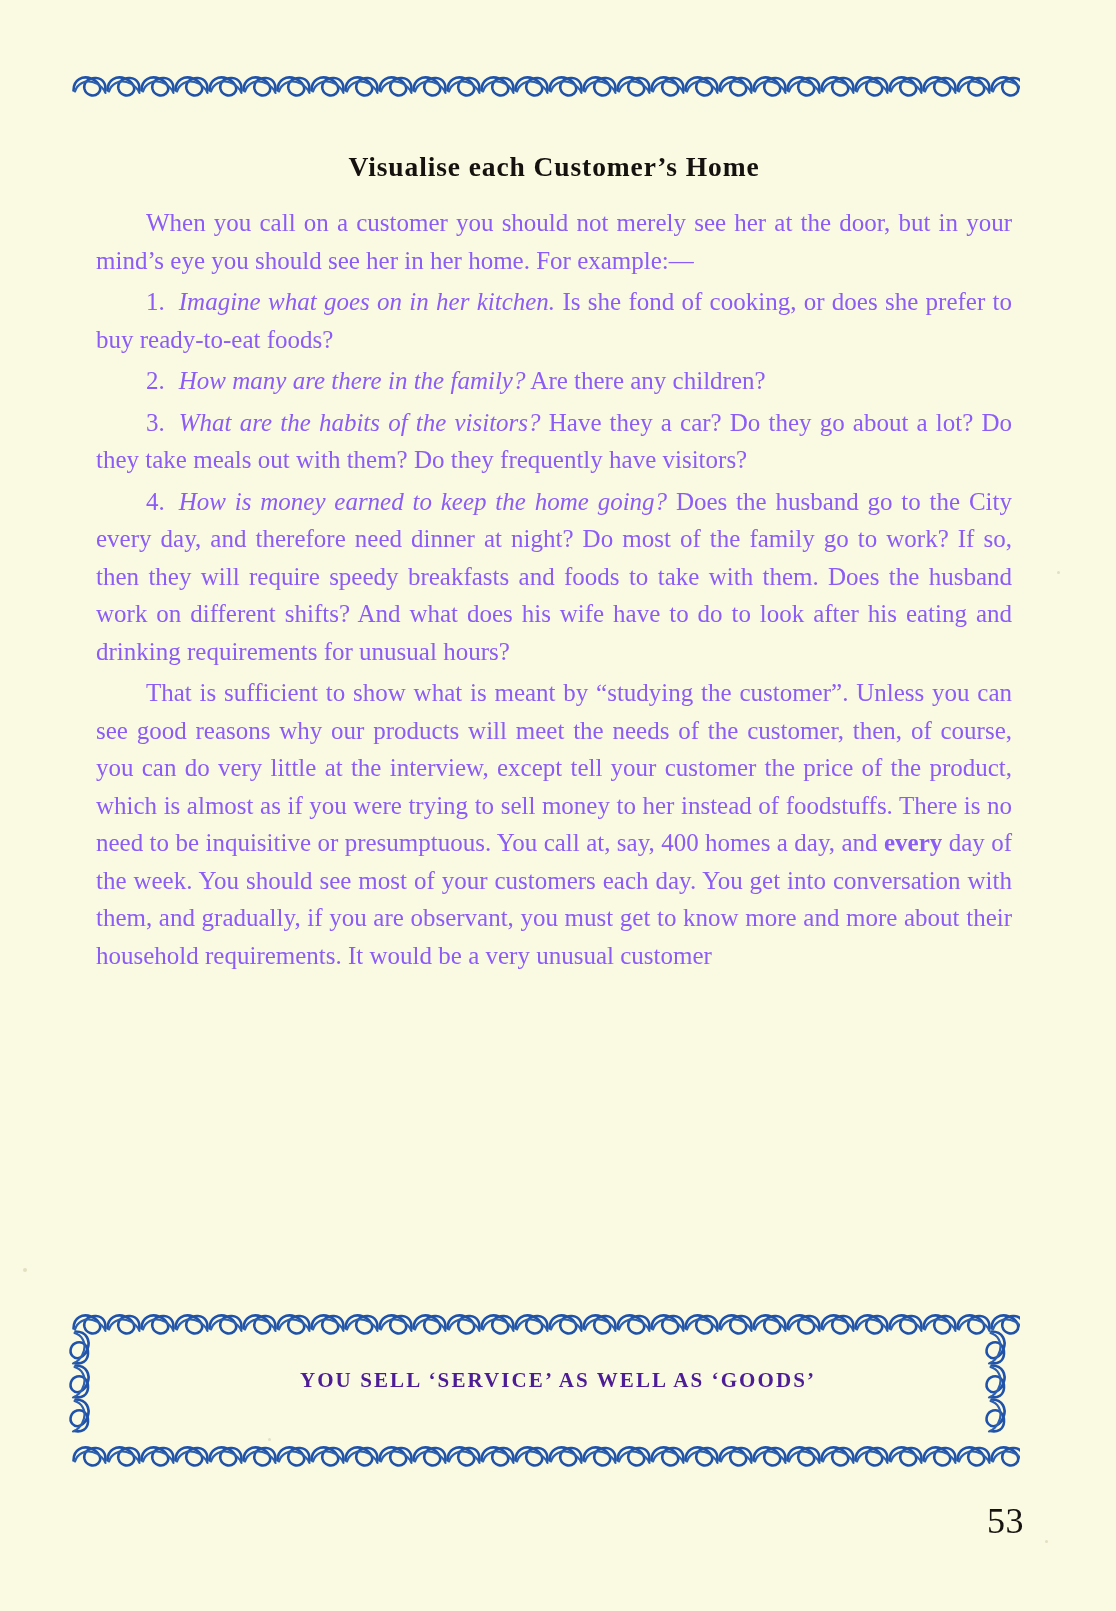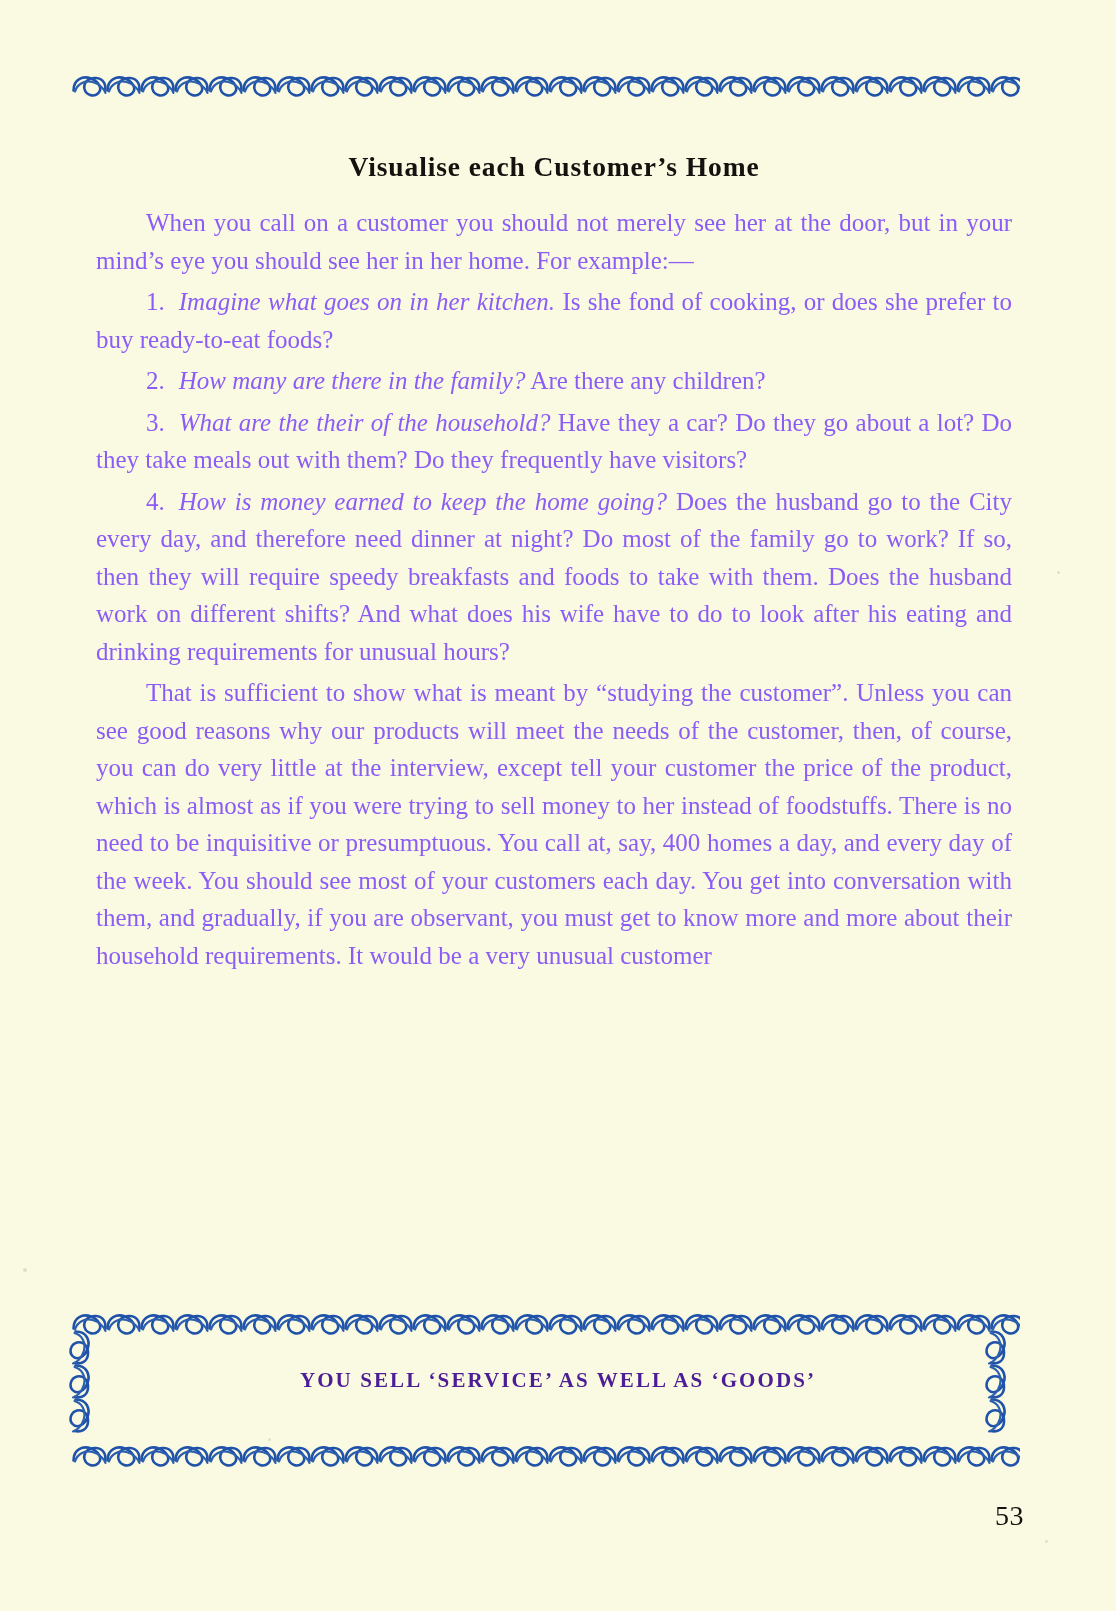--- a/index.html
+++ b/index.html
@@ -68,41 +68,41 @@
     color: #8b5cf6;
     text-align: justify;
     text-indent: 50px;
     -webkit-hyphens: none;
     hyphens: none;
   }
 
   p.item { text-indent: 50px; }
   .num { font-weight: normal; padding-right: 14px; }
   .q { font-style: italic; }
-  .bolder { font-weight: 400; }
+  .bolder { font-weight: 700; }
 
   
   .slogan {
     position: absolute;
     left: 0;
     right: 0;
     top: 1368px;
     text-align: center;
     font-size: 21px;
     font-weight: bold;
     letter-spacing: 2.1px;
     color: #4c1d95;
   }
 
   
   .folio {
     position: absolute;
     right: 92px;
     top: 1500px;
-    font-size: 28px;
+    font-size: 36px;
     color: #16120f;
     letter-spacing: 0.5px;
   }
 
   
   .speck {
     position: absolute;
     background: #cfc8a8;
     opacity: .55;
     border-radius: 50%;
@@ -164,21 +164,21 @@
 
     <p class="para item">
       <span class="num">1.</span><span class="q">Imagine what goes on in her kitchen.</span><span> Is she fond of cooking, or does she prefer to buy ready-to-eat foods?</span>
     </p>
 
     <p class="para item">
       <span class="num">2.</span><span class="q">How many are there in the family?</span><span> Are there any children?</span>
     </p>
 
     <p class="para item">
-      <span class="num">3.</span><span class="q">What are the their of the household?</span><span> Have they a car? Do they go about a lot? Do they take meals out with them? Do they frequently have visitors?</span>
+      <span class="num">3.</span><span class="q">What are the habits of the visitors?</span><span> Have they a car? Do they go about a lot? Do they take meals out with them? Do they frequently have visitors?</span>
     </p>
 
     <p class="para item">
       <span class="num">4.</span><span class="q">How is money earned to keep the home going?</span><span> Does the husband go to the City every day, and therefore need dinner at night? Do most of the family go to work? If so, then they will require speedy breakfasts and foods to take with them. Does the husband work on different shifts? And what does his wife have to do to look after his eating and drinking requirements for unusual hours?</span>
     </p>
 
     <p class="para">
       <span>That is sufficient to show what is meant by “studying the customer”. Unless you can see good reasons why our products will meet the needs of the customer, then, of course, you can do very little at the interview, except tell your customer the price of the product, which is almost as if you were trying to sell money to her instead of foodstuffs. There is no need to be inquisitive or presumptuous. You call at, say, 400 homes a day, and </span><span class="bolder">every</span><span> day of the week. You should see most of your customers each day. You get into conversation with them, and gradually, if you are observant, you must get to know more and more about their household requirements. It would be a very unusual customer</span>
     </p>
 

